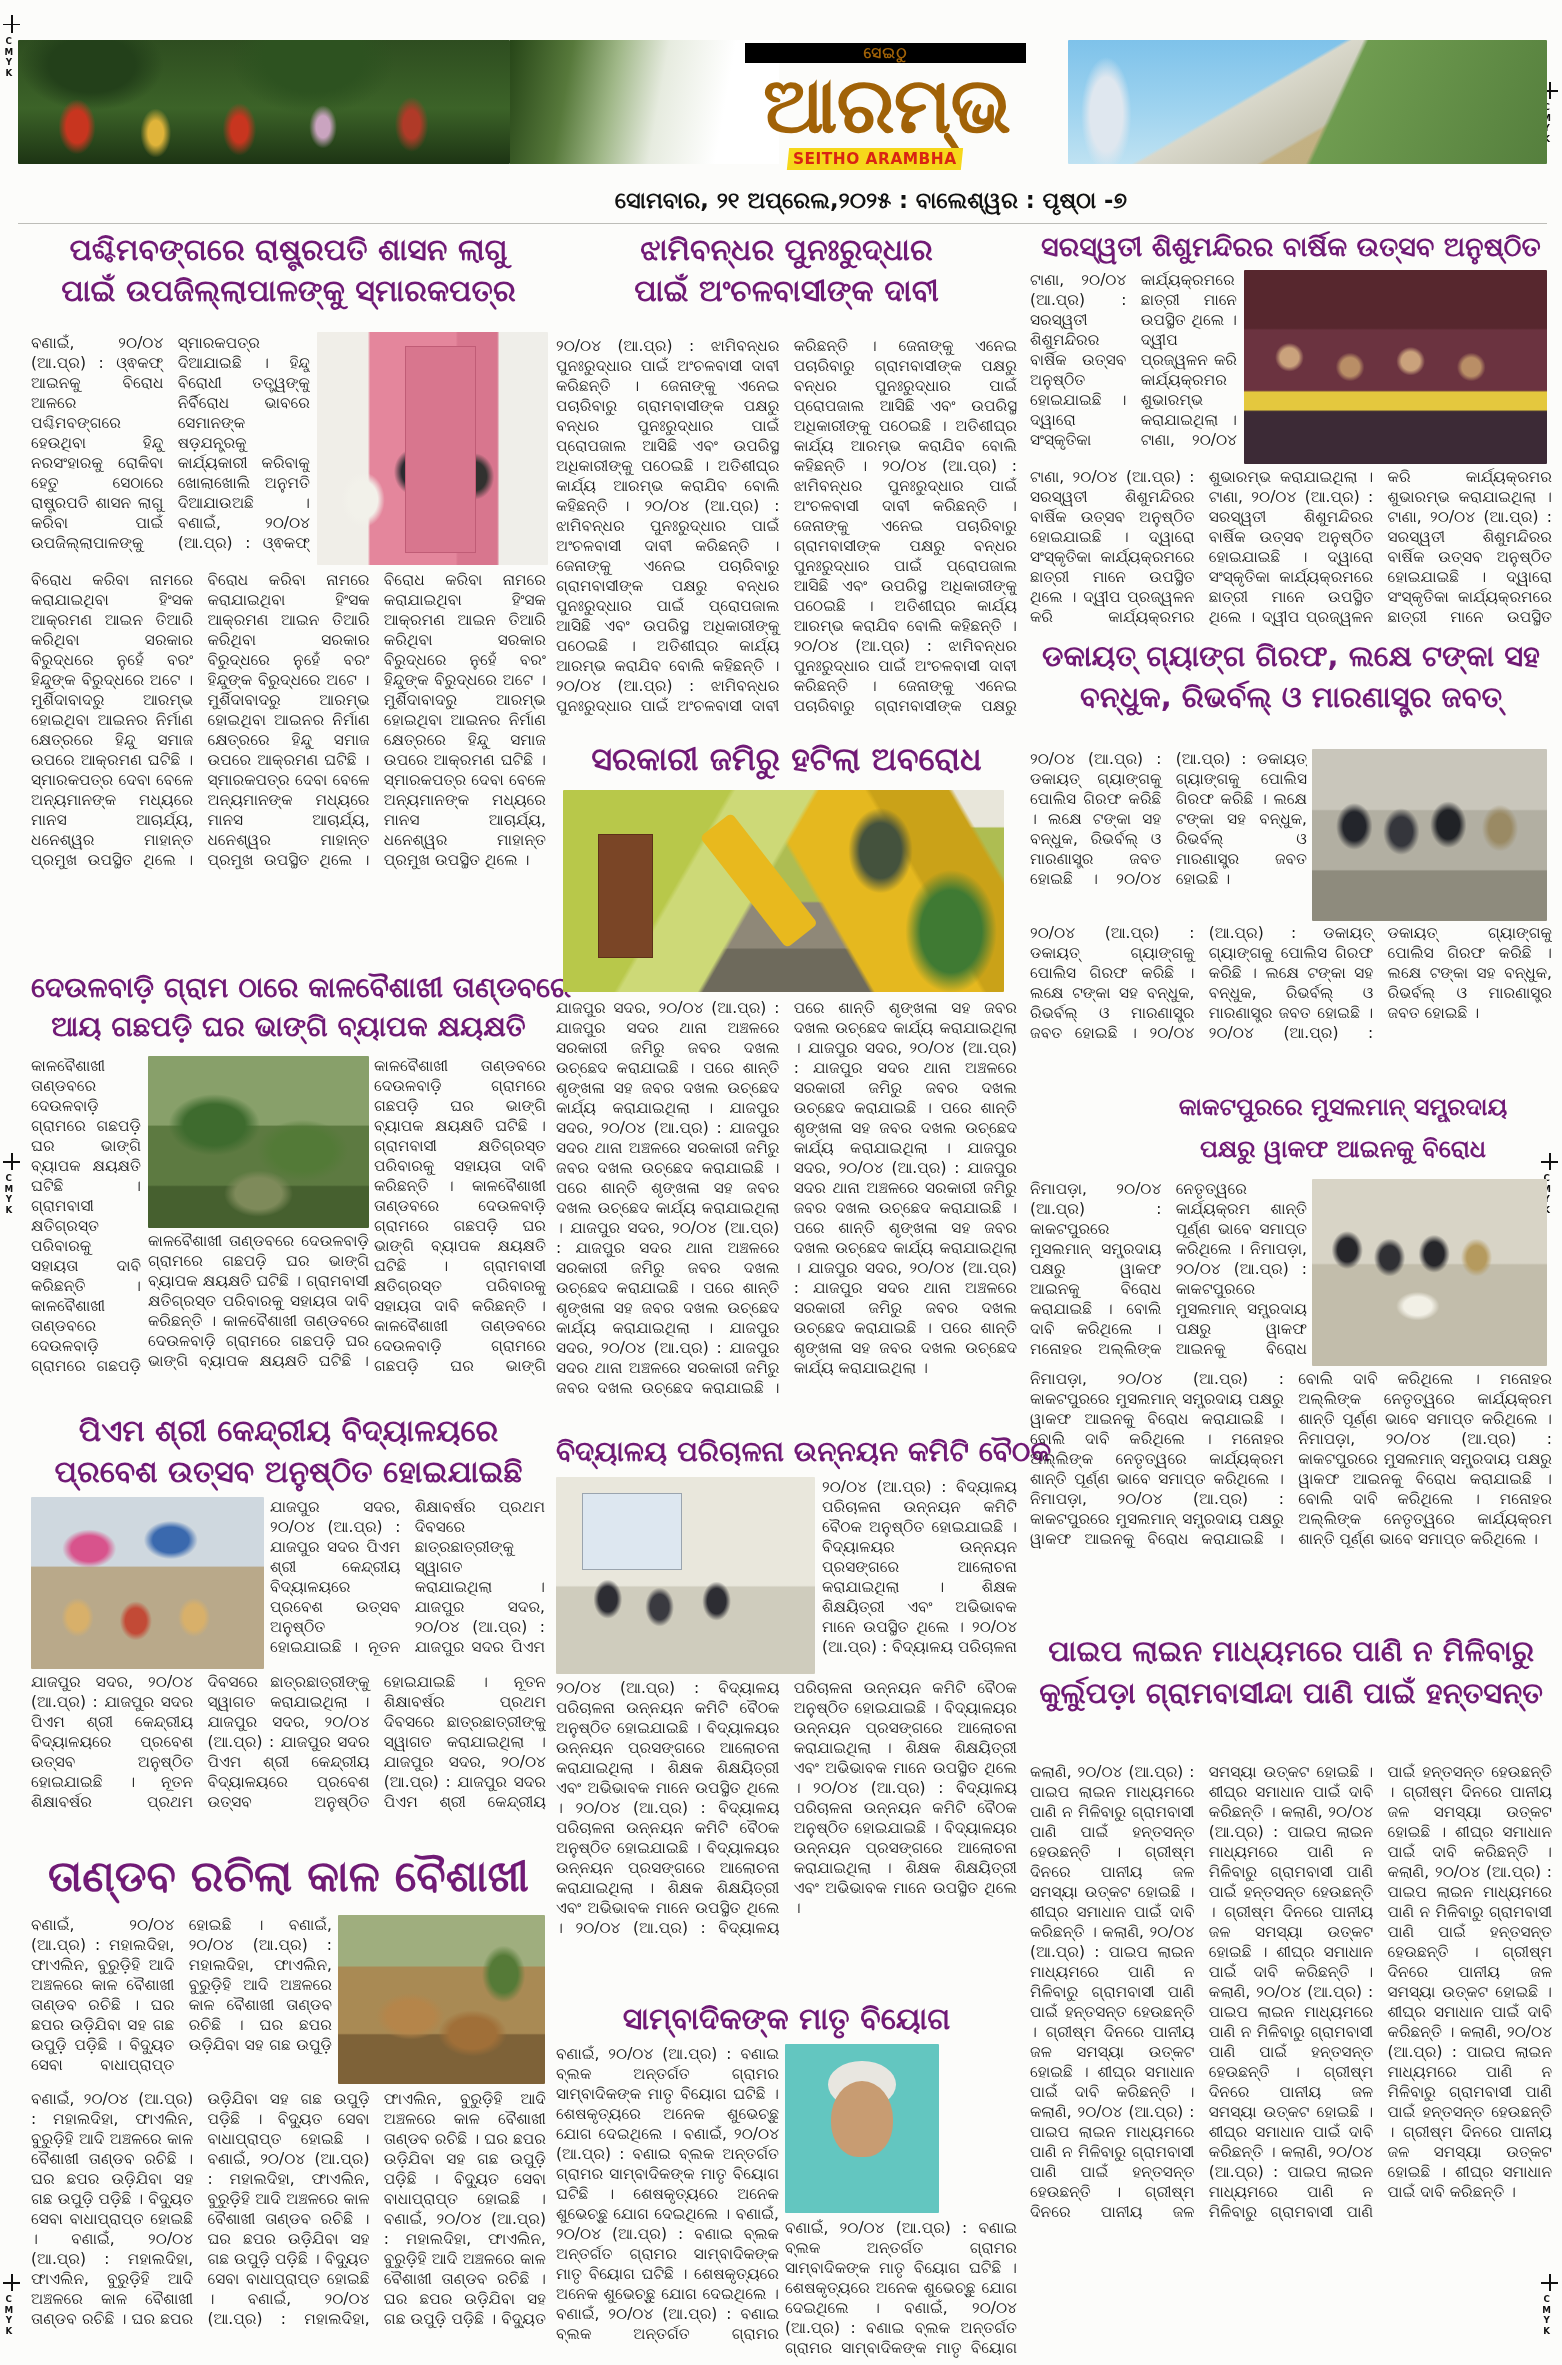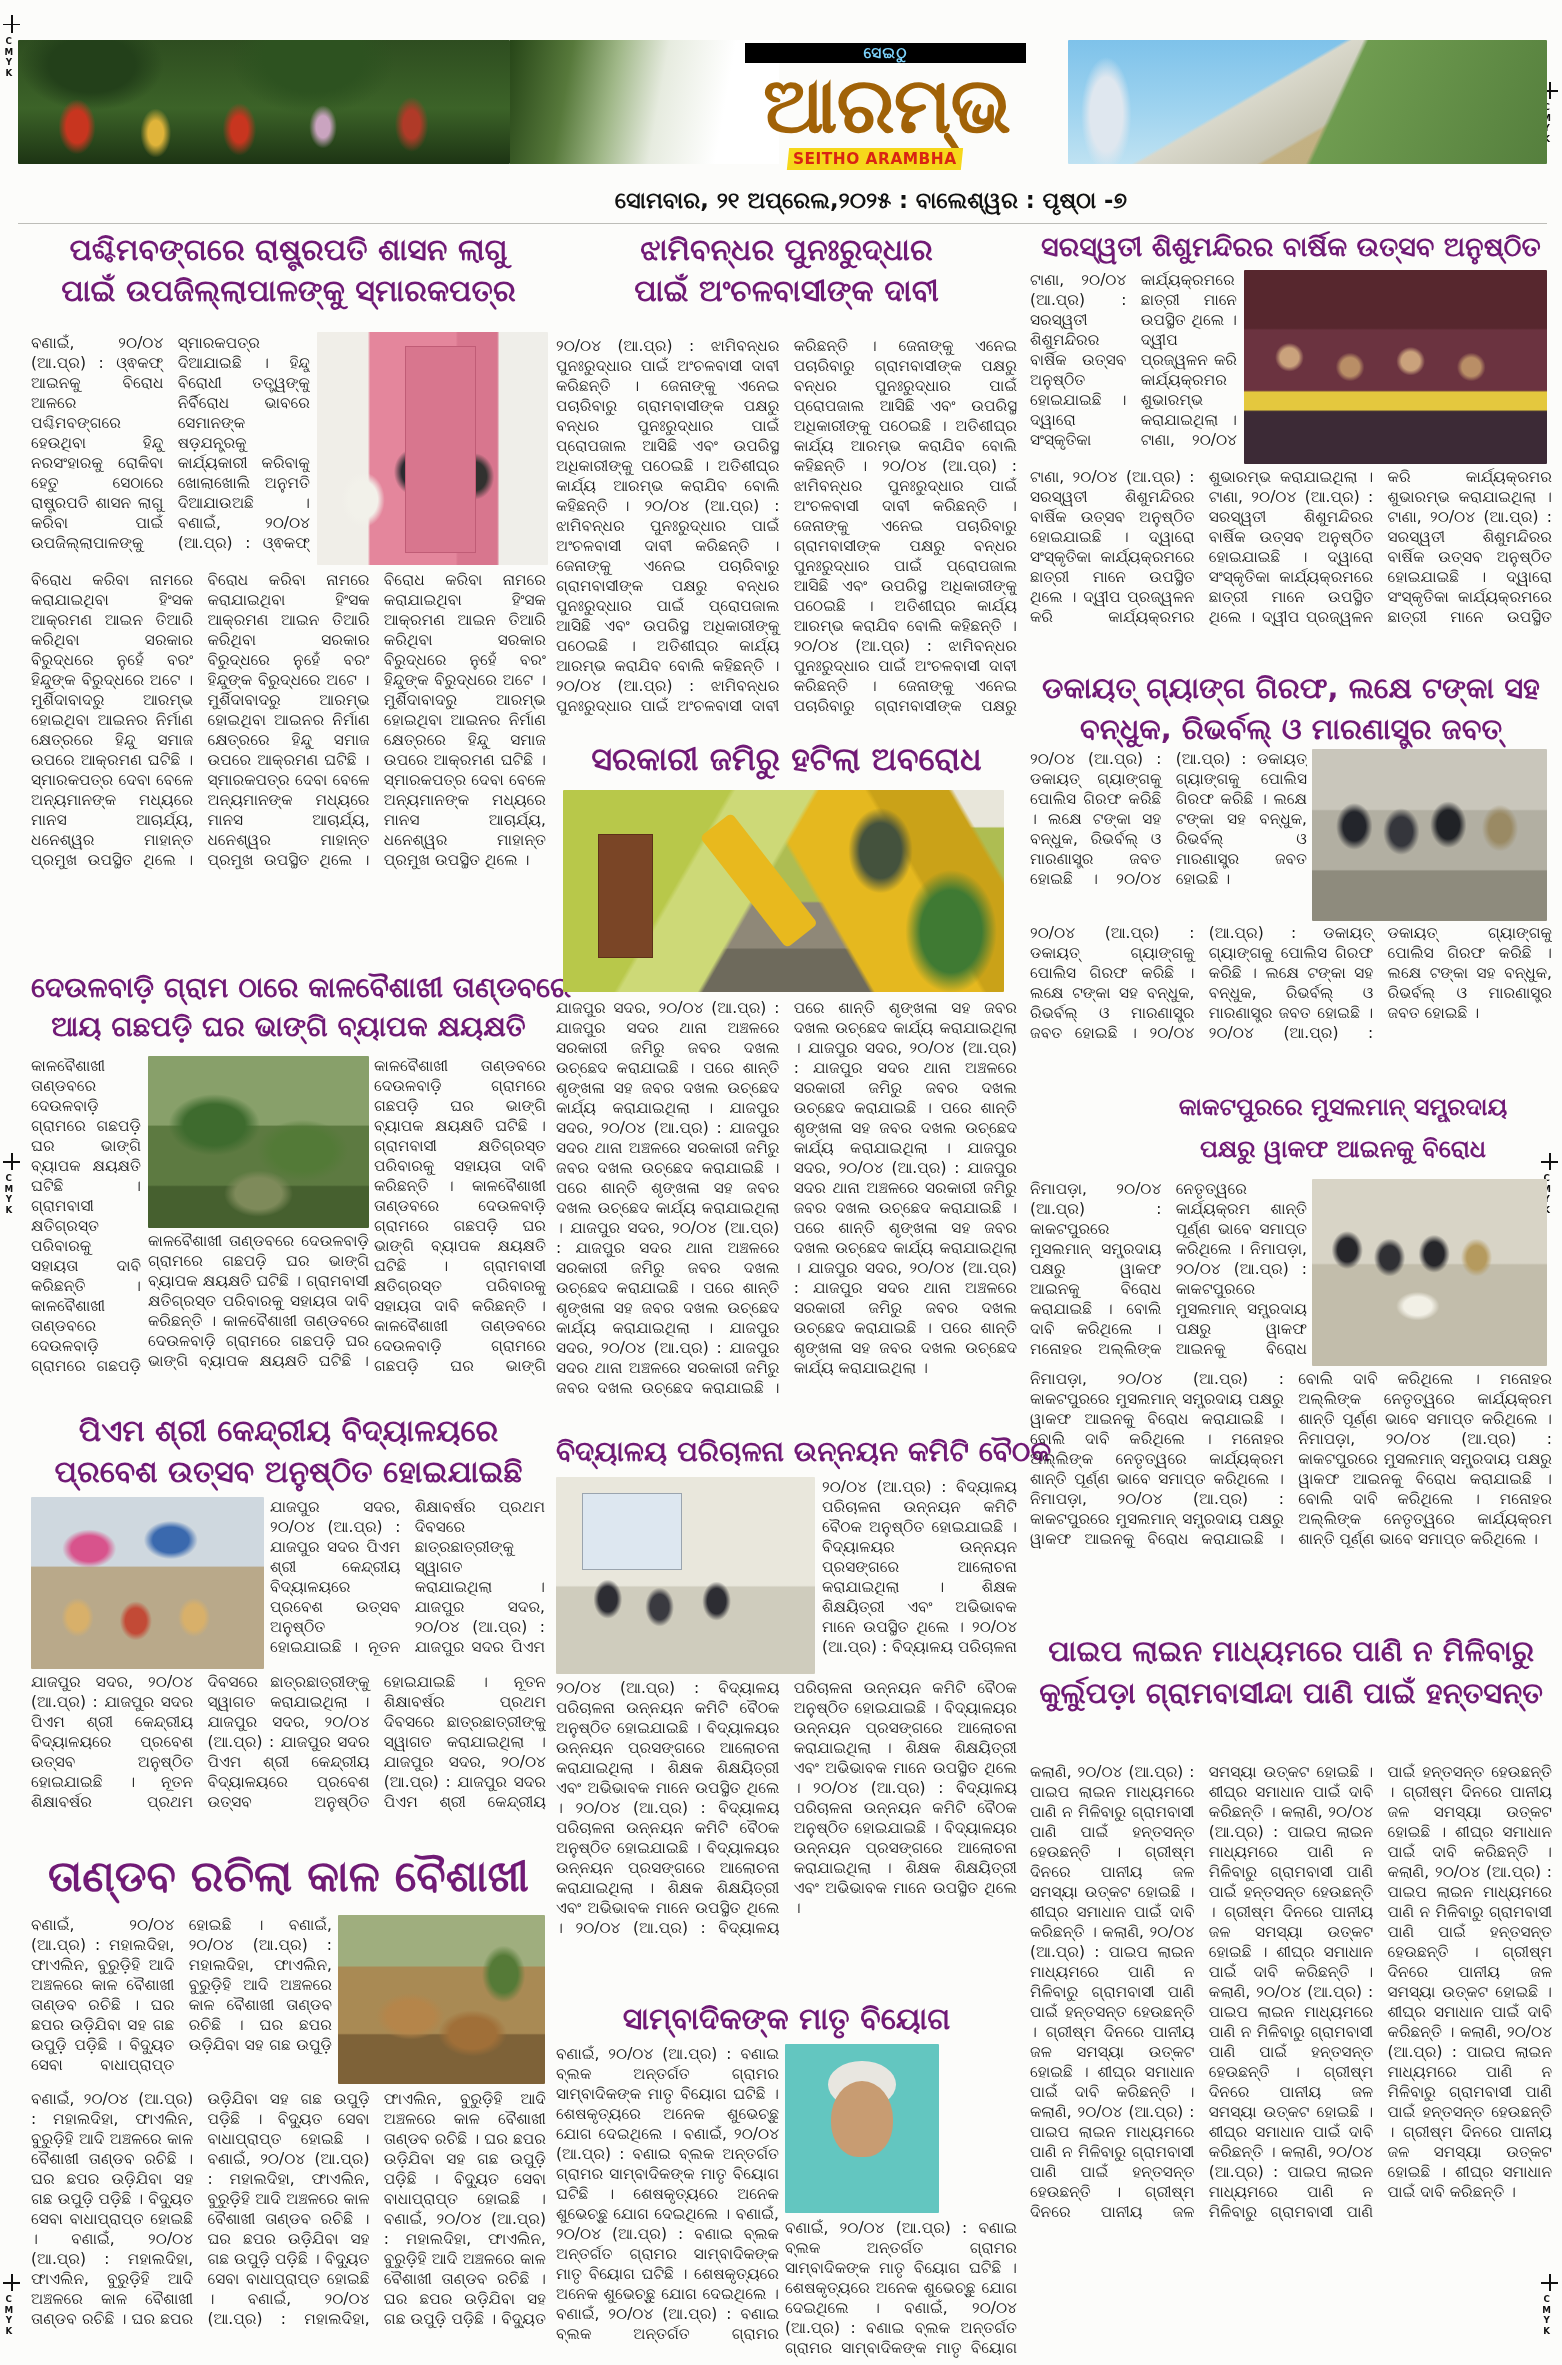--- a/index.html
+++ b/index.html
@@ -27,21 +27,21 @@
   .img-waterfall{left:510px;width:269px;
      background:linear-gradient(100deg,#274618 0%,#57793b 22%,#9fb787 38%,#e6ebdf 55%,#ffffff 78%);}
   .img-dam{left:1068px;width:479px;border-radius:1px;
      background:
        linear-gradient(115deg,transparent 55%,#6f9c50 56%,#557f3d 100%),
        linear-gradient(150deg,transparent 40%,#d9d8cb 41%,#c5c3b2 58%,#c3b183 59%,#b9a678 100%),
        radial-gradient(36px 82px at 8% 60%,#dfe7ef 0 45%,transparent 70%),
        linear-gradient(180deg,#7ec2ea 0%,#9ed3ef 55%,#bfe2f2 100%);}
   .kicker-band{position:absolute;left:745px;top:43px;width:281px;height:19.5px;background:#000;
      display:flex;align-items:center;justify-content:center;}
-  .kicker-band span{color:#7dd3fc;font-size:15.4px;font-weight:bold;letter-spacing:1px;}
+  .kicker-band span{color:#a16207;font-size:15.4px;font-weight:bold;letter-spacing:1px;}
   .paper-title{position:absolute;left:733px;top:60px;width:307px;height:92px;
      display:flex;align-items:center;justify-content:center;
      font-size:77px;font-weight:bold;color:#a16207;letter-spacing:-1px;}
   .ribbon{position:absolute;left:788px;top:148px;width:174px;height:21.5px;background:#f6d71b;
      display:flex;align-items:center;justify-content:center;transform:skewX(-6deg);}
   .ribbon span{color:#d92413;font-size:15.4px;font-weight:bold;letter-spacing:0.5px;transform:skewX(6deg);}
   .dateline{position:absolute;left:461px;top:187px;width:820px;text-align:center;
      font-size:22.5px;font-weight:bold;color:#111;}
   .mast-rule{position:absolute;left:18px;top:223px;width:1529px;height:1px;background:#bdbdb8;}
   
@@ -222,21 +222,21 @@
   <div class="body-block c1" style="left:556px;top:2044px;width:223px;height:318px">ବଣାଇଁ, ୨୦/୦୪ (ଆ.ପ୍ର) : ବଣାଇ ବ୍ଲକ ଅନ୍ତର୍ଗତ ଗ୍ରାମର ସାମ୍ବାଦିକଙ୍କ ମାତୃ ବିୟୋଗ ଘଟିଛି । ଶେଷକୃତ୍ୟରେ ଅନେକ ଶୁଭେଚ୍ଛୁ ଯୋଗ ଦେଇଥିଲେ । ବଣାଇଁ, ୨୦/୦୪ (ଆ.ପ୍ର) : ବଣାଇ ବ୍ଲକ ଅନ୍ତର୍ଗତ ଗ୍ରାମର ସାମ୍ବାଦିକଙ୍କ ମାତୃ ବିୟୋଗ ଘଟିଛି । ଶେଷକୃତ୍ୟରେ ଅନେକ ଶୁଭେଚ୍ଛୁ ଯୋଗ ଦେଇଥିଲେ । ବଣାଇଁ, ୨୦/୦୪ (ଆ.ପ୍ର) : ବଣାଇ ବ୍ଲକ ଅନ୍ତର୍ଗତ ଗ୍ରାମର ସାମ୍ବାଦିକଙ୍କ ମାତୃ ବିୟୋଗ ଘଟିଛି । ଶେଷକୃତ୍ୟରେ ଅନେକ ଶୁଭେଚ୍ଛୁ ଯୋଗ ଦେଇଥିଲେ । ବଣାଇଁ, ୨୦/୦୪ (ଆ.ପ୍ର) : ବଣାଇ ବ୍ଲକ ଅନ୍ତର୍ଗତ ଗ୍ରାମର ସାମ୍ବାଦିକଙ୍କ ମାତୃ ବିୟୋଗ ଘଟିଛି । ଶେଷକୃତ୍ୟରେ ଅନେକ ଶୁଭେଚ୍ଛୁ ଯୋଗ ଦେଇଥିଲେ ।</div>
   <div class="body-block c1" style="left:785px;top:2218px;width:232px;height:143px">ବଣାଇଁ, ୨୦/୦୪ (ଆ.ପ୍ର) : ବଣାଇ ବ୍ଲକ ଅନ୍ତର୍ଗତ ଗ୍ରାମର ସାମ୍ବାଦିକଙ୍କ ମାତୃ ବିୟୋଗ ଘଟିଛି । ଶେଷକୃତ୍ୟରେ ଅନେକ ଶୁଭେଚ୍ଛୁ ଯୋଗ ଦେଇଥିଲେ । ବଣାଇଁ, ୨୦/୦୪ (ଆ.ପ୍ର) : ବଣାଇ ବ୍ଲକ ଅନ୍ତର୍ଗତ ଗ୍ରାମର ସାମ୍ବାଦିକଙ୍କ ମାତୃ ବିୟୋଗ ଘଟିଛି । ଶେଷକୃତ୍ୟରେ ଅନେକ ଶୁଭେଚ୍ଛୁ ଯୋଗ ଦେଇଥିଲେ ।</div>
 
   <div class="hl" style="left:1030px;top:228px;width:522px;font-size:27px;line-height:37px">
     <div>ସରସ୍ୱତୀ ଶିଶୁମନ୍ଦିରର ବାର୍ଷିକ ଉତ୍ସବ ଅନୁଷ୍ଠିତ</div>
   </div>
   <div class="photo ph-annual" style="left:1244px;top:270px;width:303px;height:194px"></div>
   <div class="body-block c2" style="left:1030px;top:270px;width:207px;height:194px">ଟାଣା, ୨୦/୦୪ (ଆ.ପ୍ର) : ସରସ୍ୱତୀ ଶିଶୁମନ୍ଦିରର ବାର୍ଷିକ ଉତ୍ସବ ଅନୁଷ୍ଠିତ ହୋଇଯାଇଛି । ଦ୍ୱାରୋ ସଂସ୍କୃତିକା କାର୍ଯ୍ୟକ୍ରମରେ ଛାତ୍ରୀ ମାନେ ଉପସ୍ଥିତ ଥିଲେ । ଦ୍ୱୀପ ପ୍ରଜ୍ୱଳନ କରି କାର୍ଯ୍ୟକ୍ରମର ଶୁଭାରମ୍ଭ କରାଯାଇଥିଲା । ଟାଣା, ୨୦/୦୪ (ଆ.ପ୍ର) : ସରସ୍ୱତୀ ଶିଶୁମନ୍ଦିରର ବାର୍ଷିକ ଉତ୍ସବ ଅନୁଷ୍ଠିତ ହୋଇଯାଇଛି । ଦ୍ୱାରୋ ସଂସ୍କୃତିକା କାର୍ଯ୍ୟକ୍ରମରେ ଛାତ୍ରୀ ମାନେ ଉପସ୍ଥିତ ଥିଲେ । ଦ୍ୱୀପ ପ୍ରଜ୍ୱଳନ କରି କାର୍ଯ୍ୟକ୍ରମର ଶୁଭାରମ୍ଭ କରାଯାଇଥିଲା ।</div>
   <div class="body-block c3" style="left:1030px;top:467px;width:522px;height:177px">ଟାଣା, ୨୦/୦୪ (ଆ.ପ୍ର) : ସରସ୍ୱତୀ ଶିଶୁମନ୍ଦିରର ବାର୍ଷିକ ଉତ୍ସବ ଅନୁଷ୍ଠିତ ହୋଇଯାଇଛି । ଦ୍ୱାରୋ ସଂସ୍କୃତିକା କାର୍ଯ୍ୟକ୍ରମରେ ଛାତ୍ରୀ ମାନେ ଉପସ୍ଥିତ ଥିଲେ । ଦ୍ୱୀପ ପ୍ରଜ୍ୱଳନ କରି କାର୍ଯ୍ୟକ୍ରମର ଶୁଭାରମ୍ଭ କରାଯାଇଥିଲା । ଟାଣା, ୨୦/୦୪ (ଆ.ପ୍ର) : ସରସ୍ୱତୀ ଶିଶୁମନ୍ଦିରର ବାର୍ଷିକ ଉତ୍ସବ ଅନୁଷ୍ଠିତ ହୋଇଯାଇଛି । ଦ୍ୱାରୋ ସଂସ୍କୃତିକା କାର୍ଯ୍ୟକ୍ରମରେ ଛାତ୍ରୀ ମାନେ ଉପସ୍ଥିତ ଥିଲେ । ଦ୍ୱୀପ ପ୍ରଜ୍ୱଳନ କରି କାର୍ଯ୍ୟକ୍ରମର ଶୁଭାରମ୍ଭ କରାଯାଇଥିଲା । ଟାଣା, ୨୦/୦୪ (ଆ.ପ୍ର) : ସରସ୍ୱତୀ ଶିଶୁମନ୍ଦିରର ବାର୍ଷିକ ଉତ୍ସବ ଅନୁଷ୍ଠିତ ହୋଇଯାଇଛି । ଦ୍ୱାରୋ ସଂସ୍କୃତିକା କାର୍ଯ୍ୟକ୍ରମରେ ଛାତ୍ରୀ ମାନେ ଉପସ୍ଥିତ ଥିଲେ । ଦ୍ୱୀପ ପ୍ରଜ୍ୱଳନ କରି କାର୍ଯ୍ୟକ୍ରମର ଶୁଭାରମ୍ଭ କରାଯାଇଥିଲା ।</div>
 
-  <div class="hl" style="left:1030px;top:668px;width:522px;font-size:29px;line-height:41px">
+  <div class="hl" style="left:1030px;top:636px;width:522px;font-size:29px;line-height:41px">
     <div>ଡକାୟତ୍ ଗ୍ୟାଙ୍ଗ ଗିରଫ, ଲକ୍ଷେ ଟଙ୍କା ସହ</div>
     <div>ବନ୍ଧୁକ, ରିଭର୍ବଲ୍ ଓ ମାରଣାସ୍ତ୍ର ଜବତ୍</div>
   </div>
   <div class="photo ph-police" style="left:1312px;top:749px;width:235px;height:172px"></div>
   <div class="body-block c2" style="left:1030px;top:749px;width:277px;height:172px">୨୦/୦୪ (ଆ.ପ୍ର) : ଡକାୟତ୍ ଗ୍ୟାଙ୍ଗକୁ ପୋଲିସ ଗିରଫ କରିଛି । ଲକ୍ଷେ ଟଙ୍କା ସହ ବନ୍ଧୁକ, ରିଭର୍ବଲ୍ ଓ ମାରଣାସ୍ତ୍ର ଜବତ ହୋଇଛି । ୨୦/୦୪ (ଆ.ପ୍ର) : ଡକାୟତ୍ ଗ୍ୟାଙ୍ଗକୁ ପୋଲିସ ଗିରଫ କରିଛି । ଲକ୍ଷେ ଟଙ୍କା ସହ ବନ୍ଧୁକ, ରିଭର୍ବଲ୍ ଓ ମାରଣାସ୍ତ୍ର ଜବତ ହୋଇଛି ।</div>
   <div class="body-block c3" style="left:1030px;top:923px;width:522px;height:154px">୨୦/୦୪ (ଆ.ପ୍ର) : ଡକାୟତ୍ ଗ୍ୟାଙ୍ଗକୁ ପୋଲିସ ଗିରଫ କରିଛି । ଲକ୍ଷେ ଟଙ୍କା ସହ ବନ୍ଧୁକ, ରିଭର୍ବଲ୍ ଓ ମାରଣାସ୍ତ୍ର ଜବତ ହୋଇଛି । ୨୦/୦୪ (ଆ.ପ୍ର) : ଡକାୟତ୍ ଗ୍ୟାଙ୍ଗକୁ ପୋଲିସ ଗିରଫ କରିଛି । ଲକ୍ଷେ ଟଙ୍କା ସହ ବନ୍ଧୁକ, ରିଭର୍ବଲ୍ ଓ ମାରଣାସ୍ତ୍ର ଜବତ ହୋଇଛି । ୨୦/୦୪ (ଆ.ପ୍ର) : ଡକାୟତ୍ ଗ୍ୟାଙ୍ଗକୁ ପୋଲିସ ଗିରଫ କରିଛି । ଲକ୍ଷେ ଟଙ୍କା ସହ ବନ୍ଧୁକ, ରିଭର୍ବଲ୍ ଓ ମାରଣାସ୍ତ୍ର ଜବତ ହୋଇଛି ।</div>
 
   <div class="hl" style="left:1082px;top:1086px;width:522px;font-size:24px;line-height:42px">
     <div>କାକଟପୁରରେ ମୁସଲମାନ୍ ସମ୍ପ୍ରଦାୟ</div>
     <div>ପକ୍ଷରୁ ୱାକଫ ଆଇନକୁ ବିରୋଧ</div>

